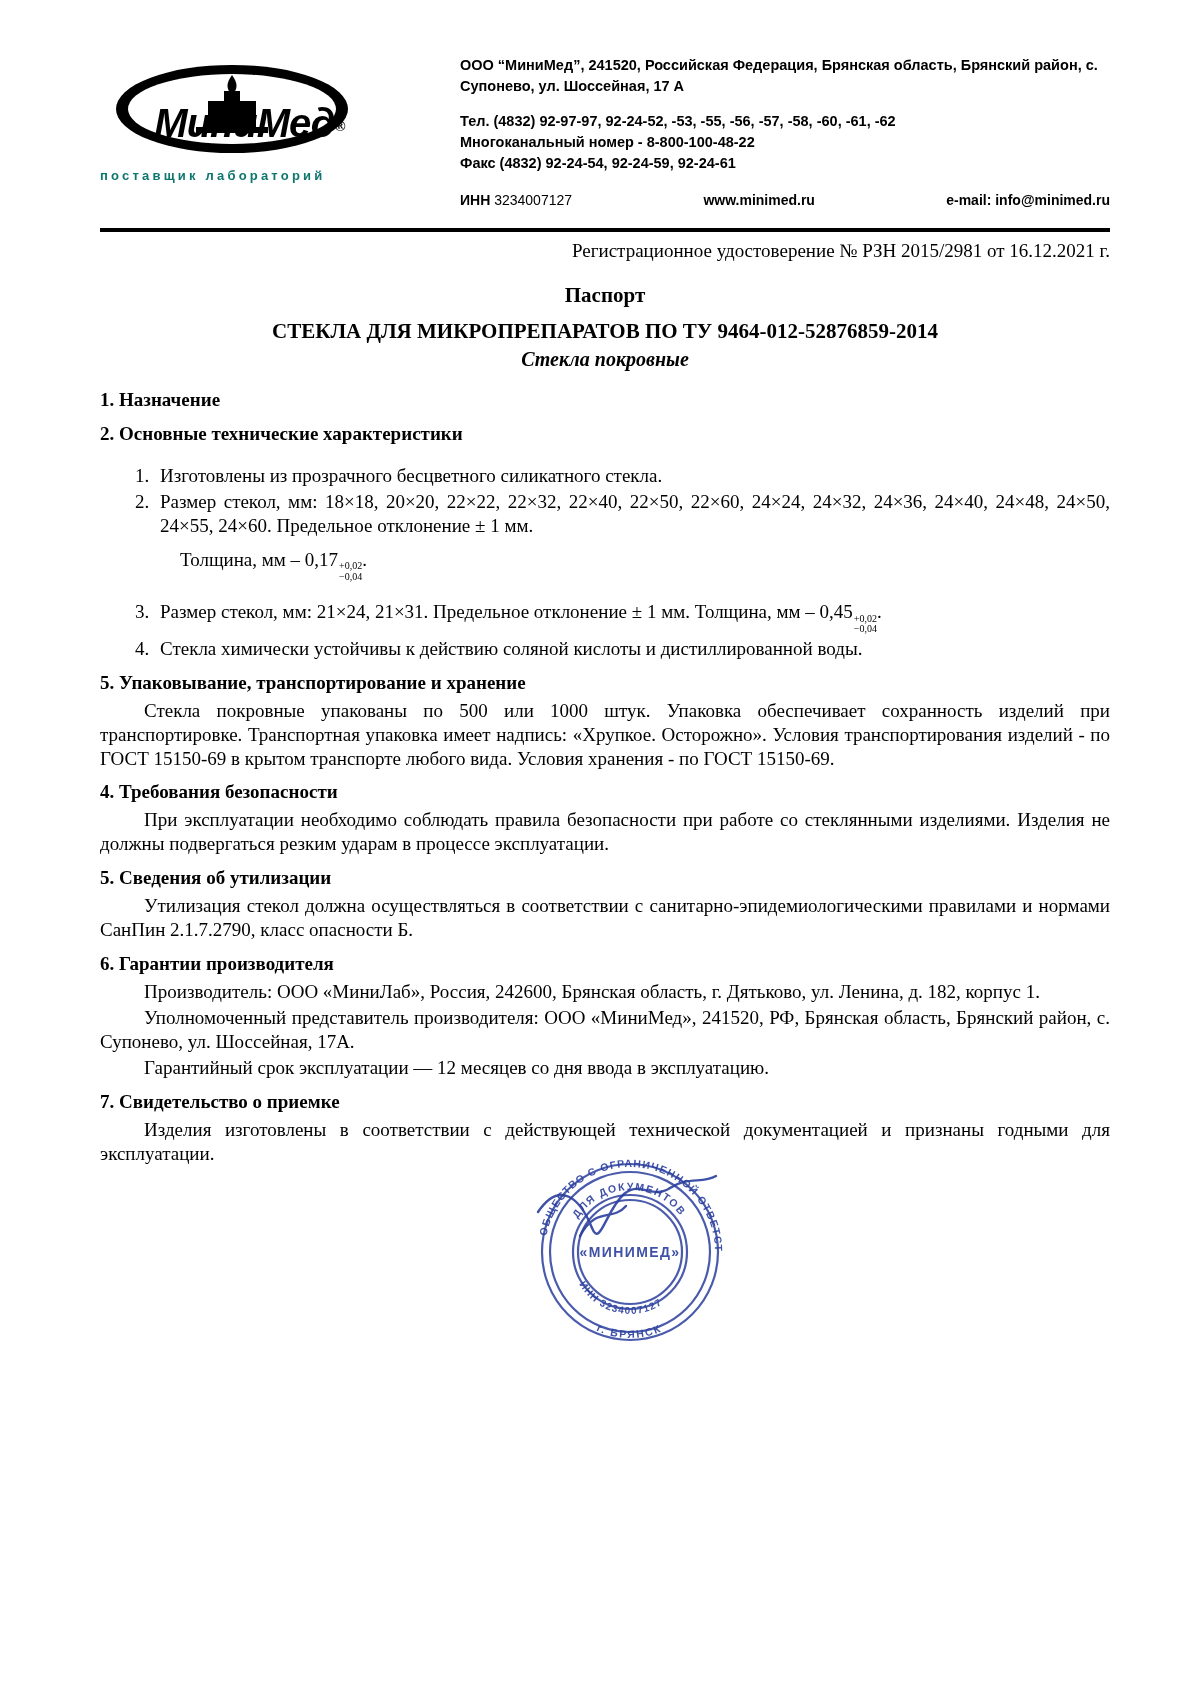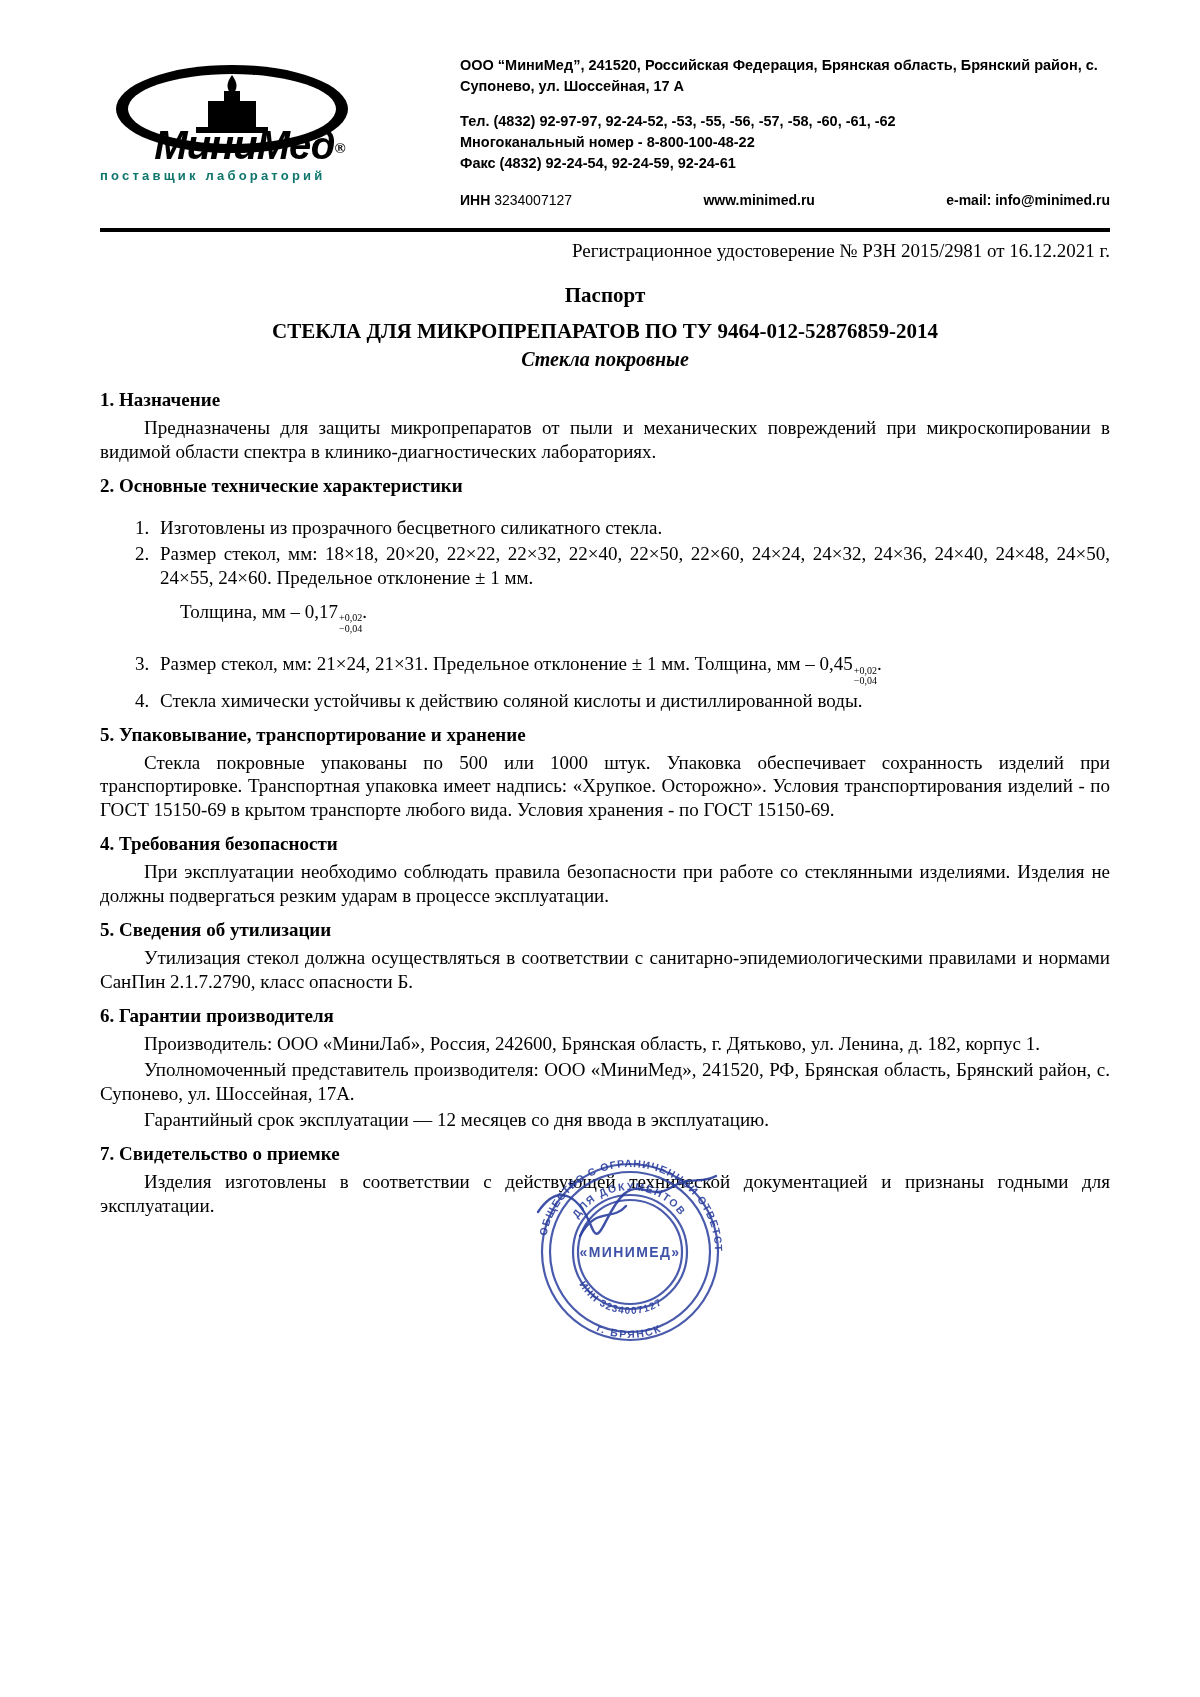--- a/index.html
+++ b/index.html
@@ -187,21 +187,21 @@
     <div class="logo-block">
       <div class="logo-oval">
         <svg width="300" height="108" viewBox="0 0 300 108" xmlns="http://www.w3.org/2000/svg">
           <ellipse cx="132" cy="48" rx="116" ry="44" fill="#000"></ellipse>
           <ellipse cx="132" cy="48" rx="104" ry="35" fill="#fff"></ellipse>
 
           <path d="M108 68 L108 40 L124 40 L124 30 L140 30 L140 40 L156 40 L156 68 Z" fill="#000"></path>
           <path d="M132 14 C126 22 126 28 132 34 C138 28 138 22 132 14 Z" fill="#000"></path>
           <rect x="96" y="66" width="72" height="6" fill="#000"></rect>
         </svg>
-        <div style="position:absolute; left:0; top:62px; width:300px; text-align:center;">
+        <div style="position:absolute; left:0; top:40px; width:300px; text-align:center;">
           <span style="font-family:'Liberation Sans',sans-serif; font-size:40px; font-weight:bold; font-style:italic; letter-spacing:-1px;">МиниМед</span><sup style="font-size:15px; font-weight:bold;">®</sup>
         </div>
       </div>
       <div class="logo-sub">поставщик лабораторий</div>
     </div>
 
     <div class="company-block">
       <div class="company-addr">ООО “МиниМед”, 241520, Российская Федерация, Брянская область, Брянский район, с. Супонево, ул. Шоссейная, 17 А</div>
       <div class="company-phones">
         <div>Тел. (4832) 92-97-97, 92-24-52, -53, -55, -56, -57, -58, -60, -61, -62</div>
@@ -223,21 +223,20 @@
 
   <div class="reg-line">Регистрационное удостоверение № РЗН 2015/2981 от 16.12.2021 г.</div>
 
   <div class="doc">
 
     <h1 class="title">Паспорт</h1>
     <h2 class="subtitle">СТЕКЛА ДЛЯ МИКРОПРЕПАРАТОВ ПО ТУ 9464-012-52876859-2014</h2>
     <h3 class="subtitle2">Стекла покровные</h3>
 
     <div class="sec-head">1.  Назначение</div>
-    <p class="para">Предназначены для защиты микропрепаратов от пыли и механических повреждений при микроскопировании в видимой области спектра в клинико-диагностических лабораториях.</p>
 
     <div class="sec-head">2.  Основные технические характеристики</div>
     <ol class="nums">
       <li>Изготовлены из прозрачного бесцветного силикатного стекла.</li>
       <li>Размер стекол, мм: 18×18, 20×20, 22×22, 22×32, 22×40, 22×50, 22×60, 24×24, 24×32, 24×36, 24×40, 24×48, 24×50, 24×55, 24×60. Предельное отклонение ± 1 мм.</li>
     </ol>
     <div class="thickness-line">
       <span>Толщина, мм  –  0,17</span><span class="frac">
           <span>+0,02</span>
           <span>−0,04</span>

